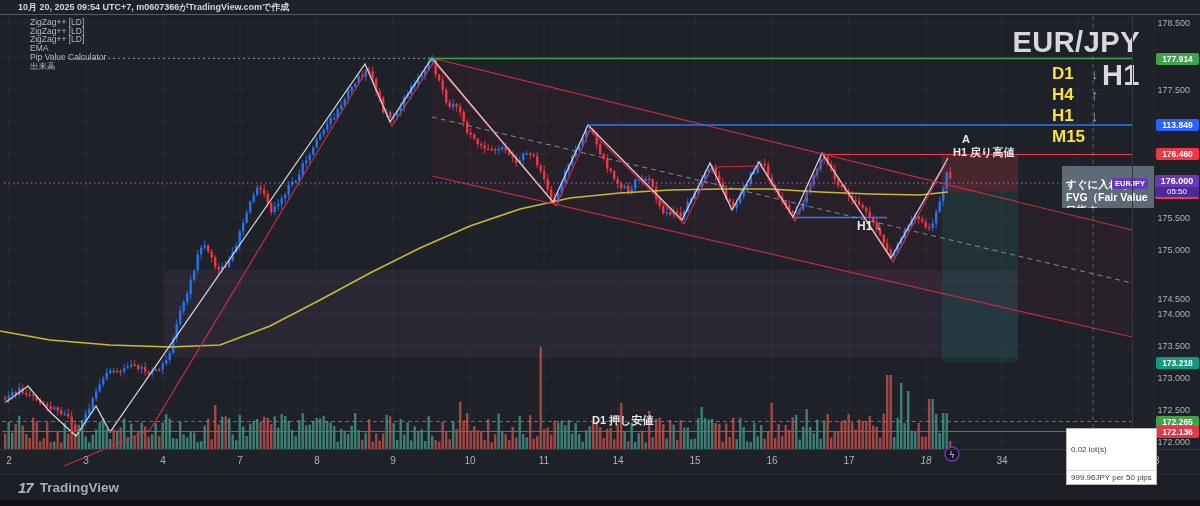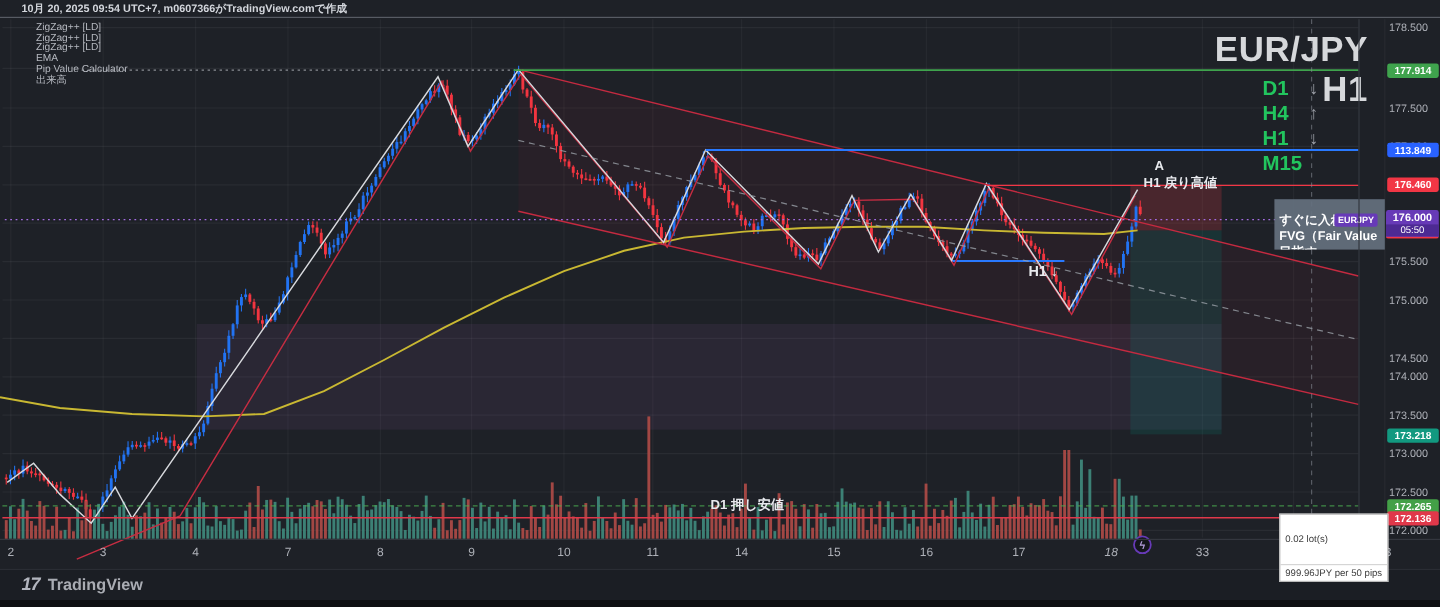--- a/index.html
+++ b/index.html
@@ -5,21 +5,21 @@
   html,body{margin:0;padding:0;background:#0e0f12;}
   #screenshot{position:relative;width:1200px;height:506px;background:#1e2127;overflow:hidden;
     font-family:"Liberation Sans","DejaVu Sans",sans-serif;color:#c9ccd3;}
   #topbar{position:absolute;left:0;top:0;width:1200px;height:15px;background:#1e2127;
     border-bottom:1px solid #575b63;font-size:9px;font-weight:bold;color:#d3d6dc;line-height:15px;padding-left:18px;box-sizing:border-box;}
   #chart-svg{position:absolute;left:0;top:0;}
   .legend{position:absolute;left:30px;top:18px;font-size:8.5px;line-height:8.7px;color:#b6b9c0;}
   .legend div{white-space:nowrap;}
   #big-title{position:absolute;left:1000px;top:26px;width:140px;text-align:right;font-size:29px;
     font-weight:bold;color:#d6d8db;letter-spacing:.5px;}
-  .tf-row{position:absolute;left:1052px;font-size:17px;color:#22c55e;font-weight:bold;}
+  .tf-row{position:absolute;left:1052px;font-size:17px;color:#fde047;font-weight:bold;}
   .tf-arrow{position:absolute;left:1091px;font-size:15px;color:#9b9ea6;}
   .pricetick{position:absolute;left:1130px;width:60px;text-align:right;font-size:9px;color:#aeb1b8;}
   .badge{position:absolute;left:1156px;width:43px;height:12px;line-height:12px;text-align:center;
     font-size:8.5px;font-weight:bold;color:#fff;border-radius:2px;}
   #cur-price{position:absolute;left:1155px;top:175px;width:44px;background:#673ab7;border-radius:2px;
     border-bottom:2px solid #f23645;text-align:center;color:#fff;}
   #cur-price .p{font-size:9px;font-weight:bold;line-height:12px;}
   #cur-price .c{font-size:8px;line-height:10px;background:#4d2a93;}
   #sym-tag{position:absolute;left:1112px;top:178px;background:#673ab7;border-radius:2px;color:#fff;
     font-size:7.5px;font-weight:bold;padding:1px 3px;}
@@ -990,21 +990,21 @@
       <div class="timelabel" style="left: 240px;">7</div>
       <div class="timelabel" style="left: 317px;">8</div>
       <div class="timelabel" style="left: 393px;">9</div>
       <div class="timelabel" style="left: 470px;">10</div>
       <div class="timelabel" style="left: 544px;">11</div>
       <div class="timelabel" style="left: 618px;">14</div>
       <div class="timelabel" style="left: 695px;">15</div>
       <div class="timelabel" style="left: 772px;">16</div>
       <div class="timelabel" style="left: 849px;">17</div>
       <div class="timelabel" style="left: 926px; font-style: italic;">18</div>
-      <div class="timelabel" style="left: 1002px;">33</div>
+      <div class="timelabel" style="left: 1002px;">34</div>
       <div class="timelabel" style="left: 1078px;">22</div>
       <div class="timelabel" style="left: 1154px;">23</div>
     </div>
 
   <div id="axis-sep"></div>
   <div id="scale-sep"></div>
 
   <div id="logobar"></div>
   <div id="logo">
     <span class="glyph">17</span>

